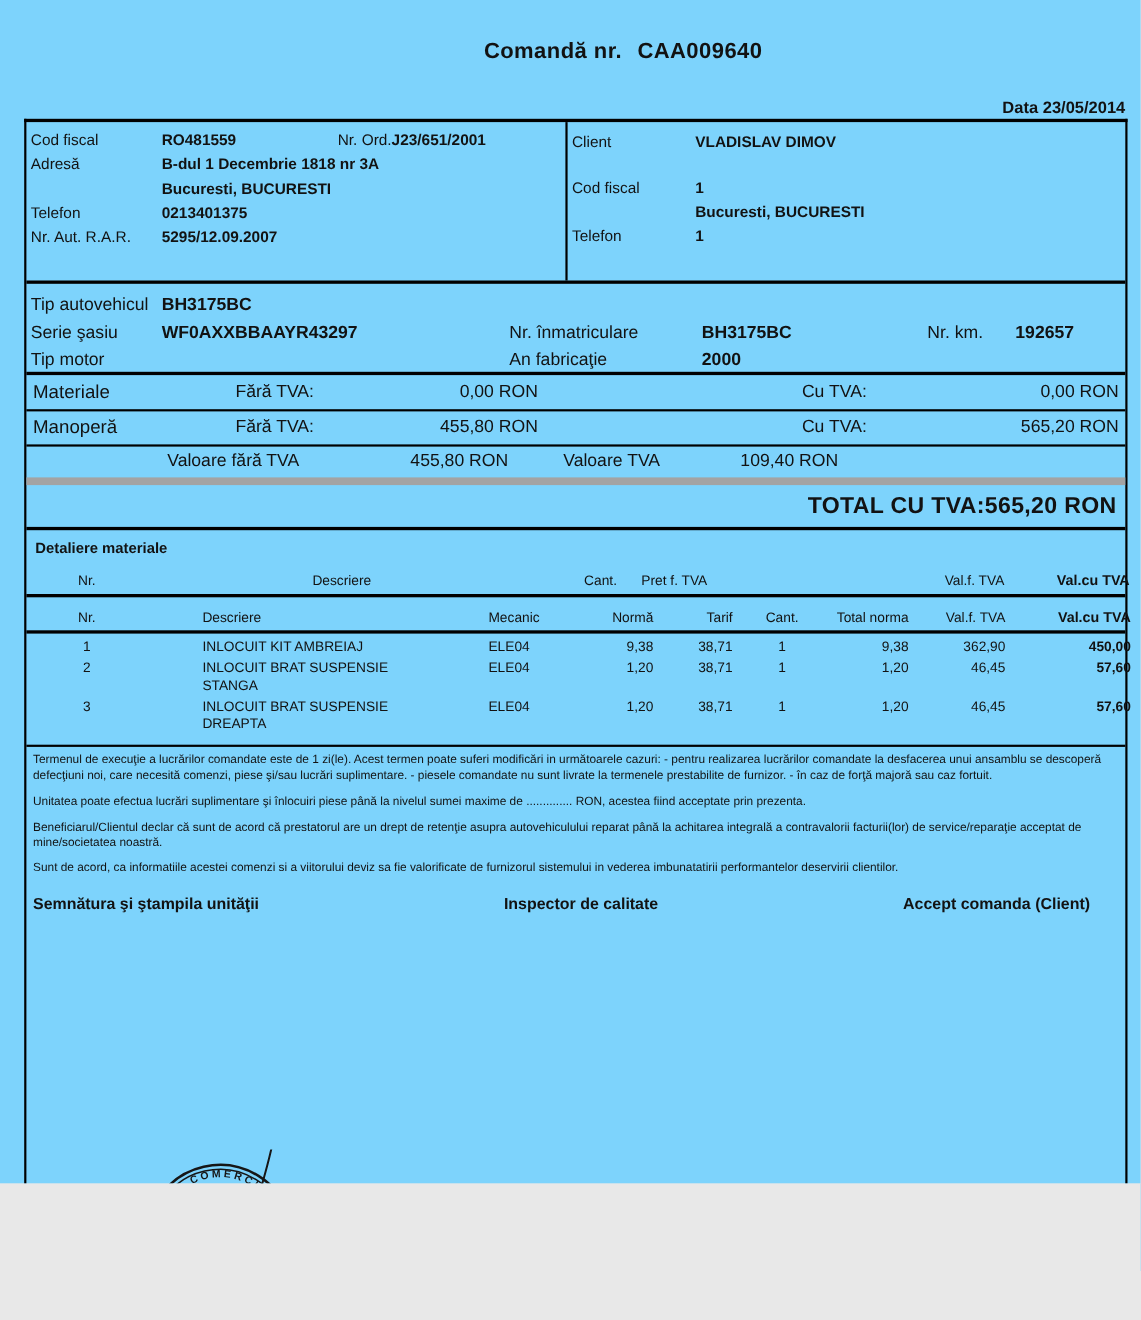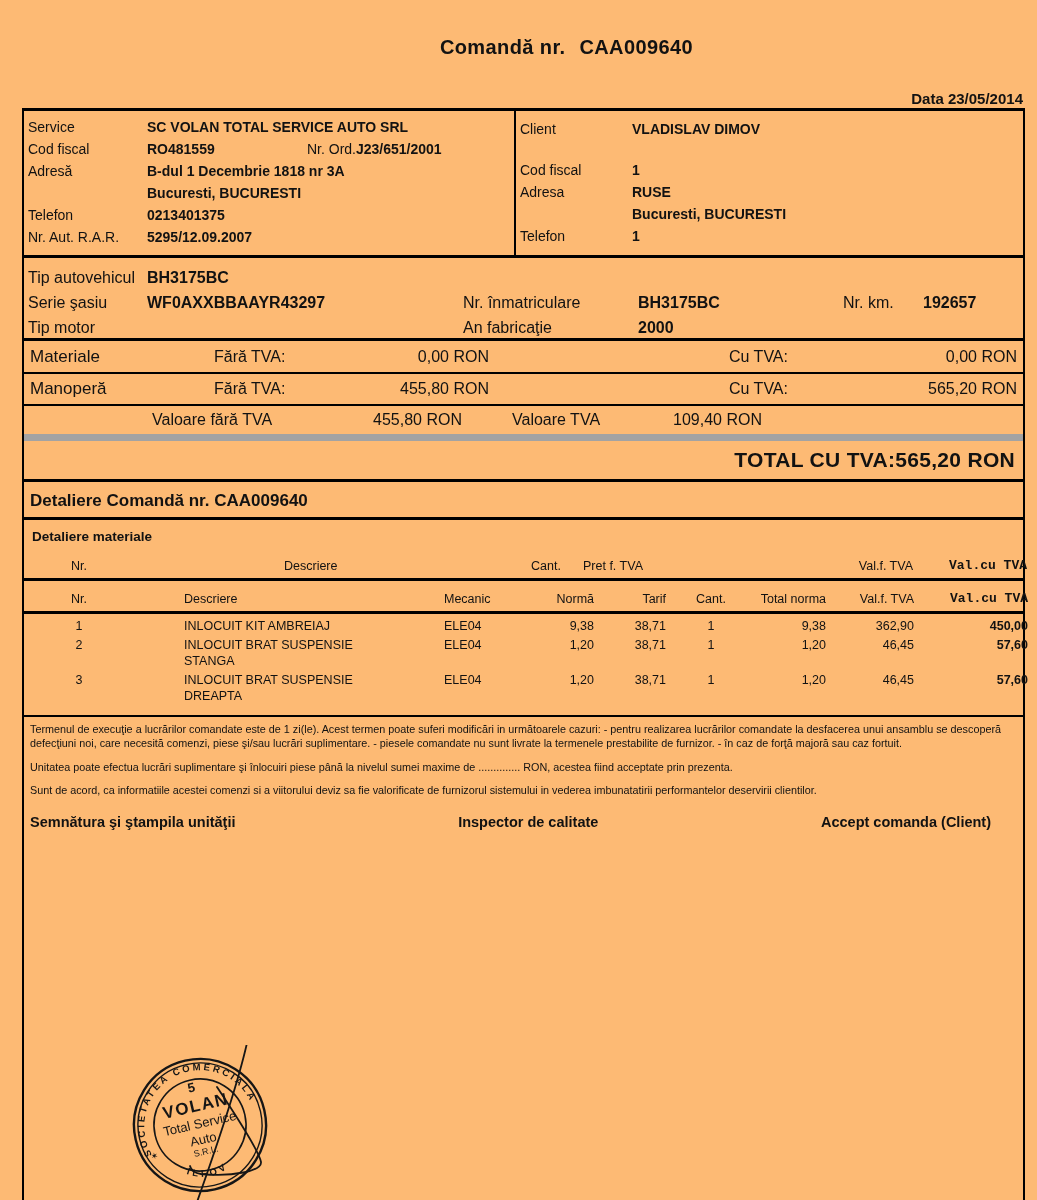--- a/index.html
+++ b/index.html
@@ -1,18 +1,18 @@
 <!DOCTYPE html>
 <html><head>
 <meta charset="utf-8">
 <style>
   html,body { margin:0; padding:0; background:#e8e8e8; }
   .page {
-    position:relative; width:1037px; height:1200px; margin:0 auto;
-    background:#fdba74; color:#121212;
+    position:relative; width:1037px; height:1076px; margin:0 auto;
+    background:#7dd3fc; color:#121212;
     font-family:"Liberation Sans","DejaVu Sans",sans-serif;
     overflow:hidden;
   }
   .page * { box-sizing:border-box; }
 
   
   .title {
     position:absolute; top:36px; left:0; width:100%;
     text-align:center; padding-left:96px;
     font-size:20px; font-weight:bold; letter-spacing:.4px;
@@ -82,21 +82,21 @@
   .mangrid { display:grid; grid-template-columns:50px 80px 250px 90px 70px 72px 90px 70px 88px 114px; }
   .mathead, .manhead {
     padding-left:30px; font-size:12.5px; align-items:end; border-bottom:3px solid #000;
   }
   .mathead { height:31px; padding-bottom:5px; }
   .manhead { height:33px; padding-bottom:5px; }
   .hc { white-space:nowrap; }
   .cc { text-align:center; }
   .rr { text-align:right; }
   .pl10 { padding-left:10px; }
-  .bold { font-weight:bold; font-size:13px;font-family:Liberation Mono, monospace; }
+  .bold { font-weight:bold; font-size:13px; }
 
   .manrows { border-bottom:2px solid #000; padding:4px 0 8px 30px; min-height:92px; }
   .mrow { font-size:12.5px; line-height:16px; align-items:start; margin-bottom:3px; }
   .mrow .desc { max-width:185px; }
   .mrow .valcu { font-weight:bold; }
 
   
   .terms { padding:5px 10px 0 6px; font-size:10.8px; line-height:1.32; }
   .terms p { margin:0 0 9px 0; }
 
@@ -120,24 +120,20 @@
     <span>Comandă nr.</span><span class="num">CAA009640</span>
   </div>
 
   <div class="date">Data 23/05/2014</div>
 
   <div class="doc">
 
     <div class="parties">
       <div class="svc">
         <div class="prow">
-          <span class="plabel">Service</span>
-          <span class="pval">SC VOLAN TOTAL SERVICE AUTO SRL</span>
-        </div>
-        <div class="prow">
           <span class="plabel">Cod fiscal</span>
           <span class="pval w160">RO481559</span>
           <span class="pval"><span class="ordlbl">Nr. Ord.</span><span>J23/651/2001</span></span>
         </div>
         <div class="prow">
           <span class="plabel">Adresă</span>
           <span class="pval">B-dul 1 Decembrie 1818 nr 3A</span>
         </div>
         <div class="prow">
           <span class="plabel"></span>
@@ -155,24 +151,20 @@
 
       <div class="cli">
         <div class="prow">
           <span class="plabel">Client</span>
           <span class="pval">VLADISLAV DIMOV</span>
         </div>
         <div class="gap18"></div>
         <div class="prow">
           <span class="plabel">Cod fiscal</span>
           <span class="pval">1</span>
-        </div>
-        <div class="prow">
-          <span class="plabel">Adresa</span>
-          <span class="pval">RUSE</span>
         </div>
         <div class="prow">
           <span class="plabel"></span>
           <span class="pval">Bucuresti, BUCURESTI</span>
         </div>
         <div class="prow">
           <span class="plabel">Telefon</span>
           <span class="pval">1</span>
         </div>
       </div>
@@ -221,21 +213,20 @@
       <span class="ra">455,80 RON</span>
       <span class="pl50">Valoare TVA</span>
       <span class="ra">109,40 RON</span>
       <span></span>
     </div>
     <div class="totalrow">
       <span>TOTAL CU TVA:</span>
       <span>565,20 RON</span>
     </div>
 
-    <div class="detheader">Detaliere Comandă nr. CAA009640</div>
 
     <div class="subtt mat">Detaliere materiale</div>
     <div class="matgrid mathead">
       <span class="hc cc">Nr.</span>
       <span></span>
       <span class="hc">Descriere</span>
       <span></span>
       <span class="hc">Cant.</span>
       <span class="hc">Pret f. TVA</span>
       <span class="hc rr">Val.f. TVA</span>
@@ -290,20 +281,21 @@
         <span class="cc">1</span>
         <span class="rr">1,20</span>
         <span class="rr">46,45</span>
         <span class="rr valcu">57,60</span>
       </div>
     </div>
 
     <div class="terms">
       <p>Termenul de execuţie a lucrărilor comandate este de  1 zi(le). Acest termen poate suferi modificări in următoarele cazuri:   - pentru realizarea lucrărilor comandate la desfacerea unui ansamblu se descoperă defecţiuni noi, care necesită comenzi, piese şi/sau lucrări suplimentare.  - piesele comandate nu sunt livrate la termenele prestabilite de furnizor.  - în caz de forţă majoră sau caz fortuit.</p>
       <p>Unitatea poate efectua lucrări suplimentare şi înlocuiri piese până la nivelul sumei maxime de  .............. RON, acestea fiind acceptate prin prezenta.</p>
+      <p>Beneficiarul/Clientul  declar că sunt de acord că prestatorul  are un drept de retenţie asupra  autovehiculului reparat până la achitarea integrală a contravalorii  facturii(lor) de service/reparaţie  acceptat de  mine/societatea noastră.</p>
       <p>Sunt de acord, ca informatiile acestei comenzi si a viitorului deviz sa fie valorificate de furnizorul sistemului in vederea imbunatatirii performantelor deservirii clientilor.</p>
     </div>
 
     <div class="sigs">
       <span>Semnătura şi ştampila unităţii</span>
       <span>Inspector de calitate</span>
       <span>Accept comanda (Client)</span>
     </div>
   </div>
 

